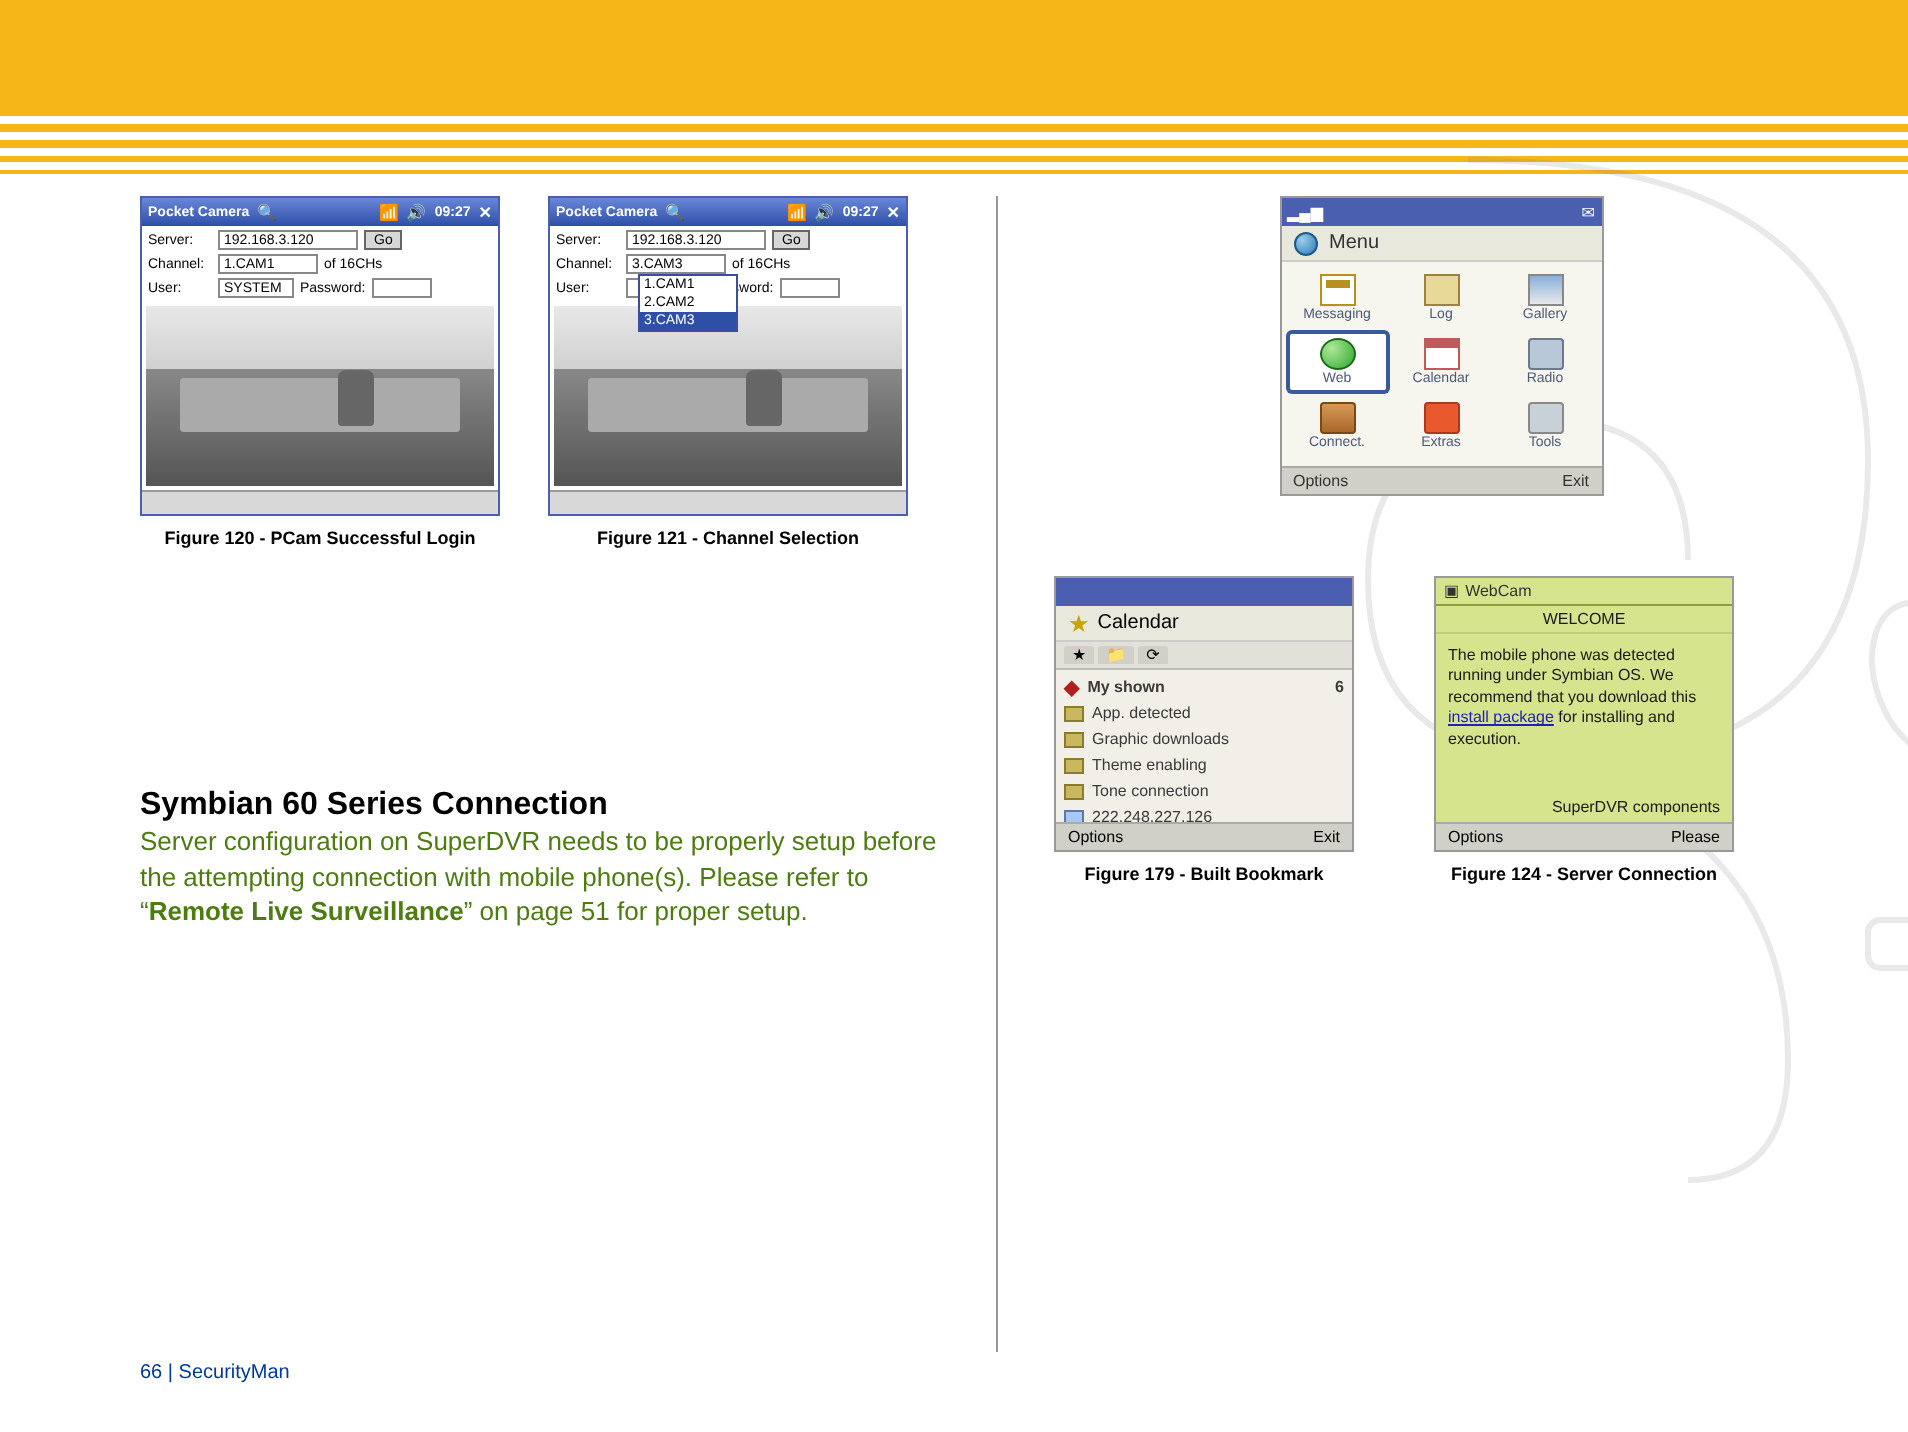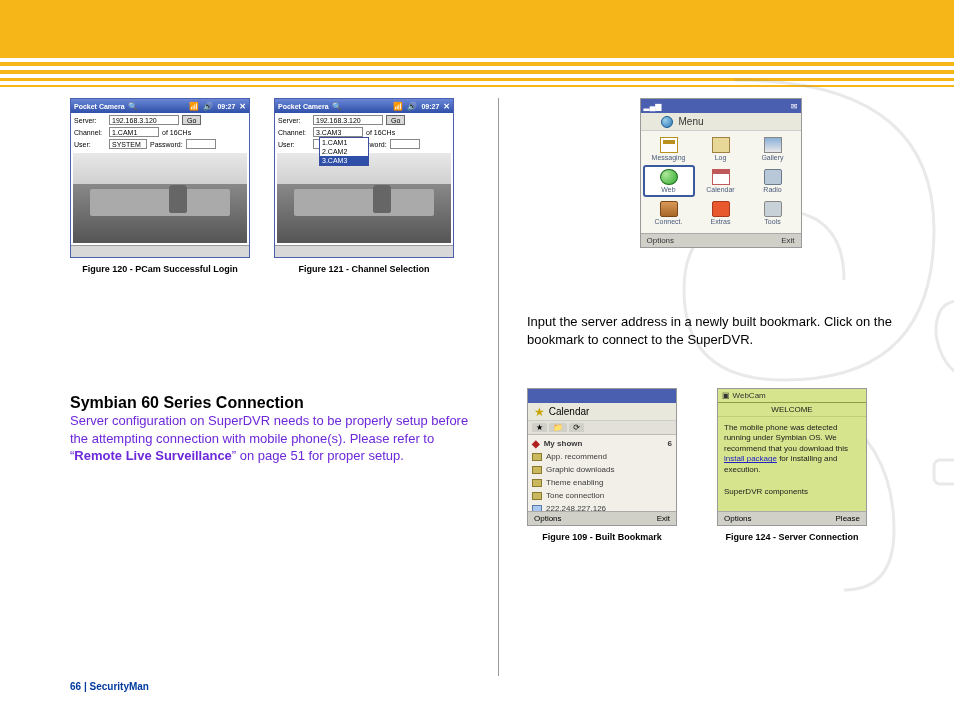--- a/index.html
+++ b/index.html
@@ -170,21 +170,21 @@
 
   
   .heading {
     font-size: 16px;
     font-weight: bold;
     color: #000;
     margin-top: 120px;
   }
   .para {
     font-size: 13px;
-    color: #6d28d9;
+    color: #4d7c0f;
     line-height: 1.35;
     margin-bottom: 14px;
   }
   .para .bold { font-weight: bold; }
 
   
   .phone-menu {
     width: 162px;
     height: 150px;
     margin: 0 auto 6px auto;
@@ -192,21 +192,21 @@
     background: #f6f6ef;
     position: relative;
     font-size: 8px;
   }
   .pm-status {
     height: 14px; background:#4a5fb0; color:#fff;
     display:flex; align-items:center; padding:0 3px; gap:3px;
   }
   .pm-title {
     height:18px; background:#e8e8dc; display:flex; align-items:center;
-    padding:0 20px; gap:6px; border-bottom:1px solid #ccc;
+    padding:0 6px; gap:6px; border-bottom:1px solid #ccc;
     font-size:10px; color:#333;
   }
   .pm-title .globe { width:12px;height:12px;border-radius:50%;background:radial-gradient(circle at 30% 30%, #9acfea, #2e7ab8);border:1px solid #1a5a8e; }
   .pm-grid {
     display:grid; grid-template-columns:repeat(3,1fr);
     gap:0; padding:2px;
   }
   .pm-cell {
     height:32px; display:flex; flex-direction:column; align-items:center;
     justify-content:center; font-size:7px; color:#4a5a7a;
@@ -275,33 +275,33 @@
   .wc-welcome {
     height:14px; background:#d6e48e; text-align:center;
     font-size:8px; color:#1a1a1a; line-height:14px;
     border-bottom:1px solid #c0ce7a;
   }
   .wc-body {
     padding:6px; font-size:8px; color:#1a1a1a; line-height:1.3;
   }
   .wc-body .link { color:#2020c0; text-decoration:underline; }
   .wc-sub {
-    text-align:left; font-size:8px; color:#1a1a1a; margin-top:12px;
+    text-align:right; font-size:8px; color:#1a1a1a; margin-top:24px;
   }
   .wc-soft {
     position:absolute; bottom:0; left:0; right:0; height:14px;
     background:#d0d0c8; display:flex; justify-content:space-between;
     padding:0 6px; align-items:center; font-size:8px;
     border-top:1px solid #aaa;
   }
 
   
   .footer {
     position:absolute; bottom:24px; left:70px;
-    font-size:10px; color:#003a9e; font-weight:bold;
+    font-size:10px; color:#003a9e; font-weight:normal;
   }
 
   
   .i-msg { background:#fff; border:1px solid #b89020; position:relative; }
   .i-msg::after{content:"";position:absolute;inset:2px;border-top:4px solid #b89020;}
   .i-log { background:#e8d898; border:1px solid #a08040; }
   .i-gal { background:linear-gradient(#8ab0d8,#e8e8e8); border:1px solid #888; }
   .i-web { width:16px;height:16px;border-radius:50%;background:radial-gradient(circle at 30% 30%,#aee89a,#2ea82e);border:1px solid #1a6a1a; }
   .i-cal { background:#fff;border:1px solid #c05a5a; }
   .i-cal::before{content:"";display:block;height:4px;background:#c05a5a;}
@@ -475,21 +475,20 @@
               <span>Tools</span>
             </div>
         </div>
         <div class="pm-soft">
           <span>Options</span>
           <span>Exit</span>
         </div>
       </div>
     </div>
 
-    <p class="para-right">Input the server address in a newly built bookmark. Click on the bookmark to connect to the SuperDVR.</p>
 
     <div class="fig-row-right">
 
       <div class="fig">
         <div class="bookmarks">
           <div class="bm-status"></div>
           <div class="bm-title">
             <span class="star">★</span>
             <span>Calendar</span>
           </div>
@@ -499,21 +498,21 @@
             <span class="tab">⟳</span>
           </div>
           <div class="bm-list">
             <div class="bm-item first">
               <span class="bullet">◆</span>
               <span>My shown</span>
               <span class="bm-count">6</span>
             </div>
             <div class="bm-item">
                 <span class="fld"></span>
-                <span>App. recommend</span>
+                <span>App. detected</span>
               </div>
             <div class="bm-item">
                 <span class="fld"></span>
                 <span>Graphic downloads</span>
               </div>
             <div class="bm-item">
                 <span class="fld"></span>
                 <span>Theme enabling</span>
               </div>
             <div class="bm-item">
@@ -523,21 +522,21 @@
             <div class="bm-item">
                 <span class="url"></span>
                 <span>222.248.227.126</span>
               </div>
           </div>
           <div class="bm-soft">
             <span>Options</span>
             <span>Exit</span>
           </div>
         </div>
-        <div class="fig-caption">Figure 109 - Built Bookmark</div>
+        <div class="fig-caption">Figure 179 - Built Bookmark</div>
       </div>
 
       <div class="fig">
         <div class="webcam">
           <div class="wc-title">
             <span>▣</span>
             <span>WebCam</span>
           </div>
           <div class="wc-welcome">WELCOME</div>
           <div class="wc-body">

